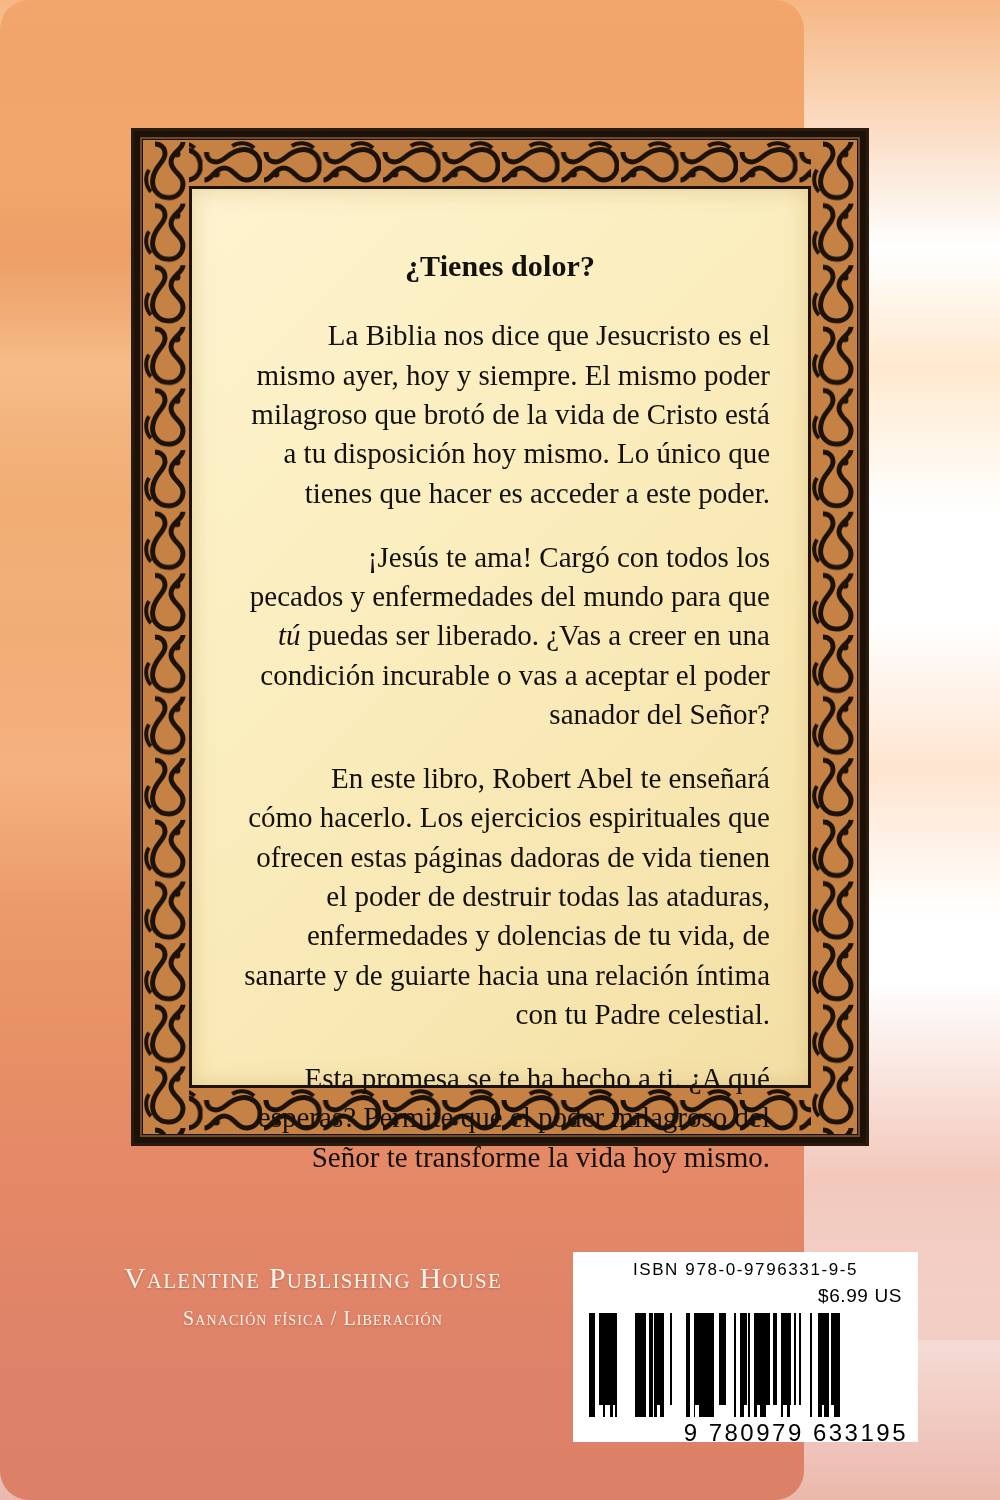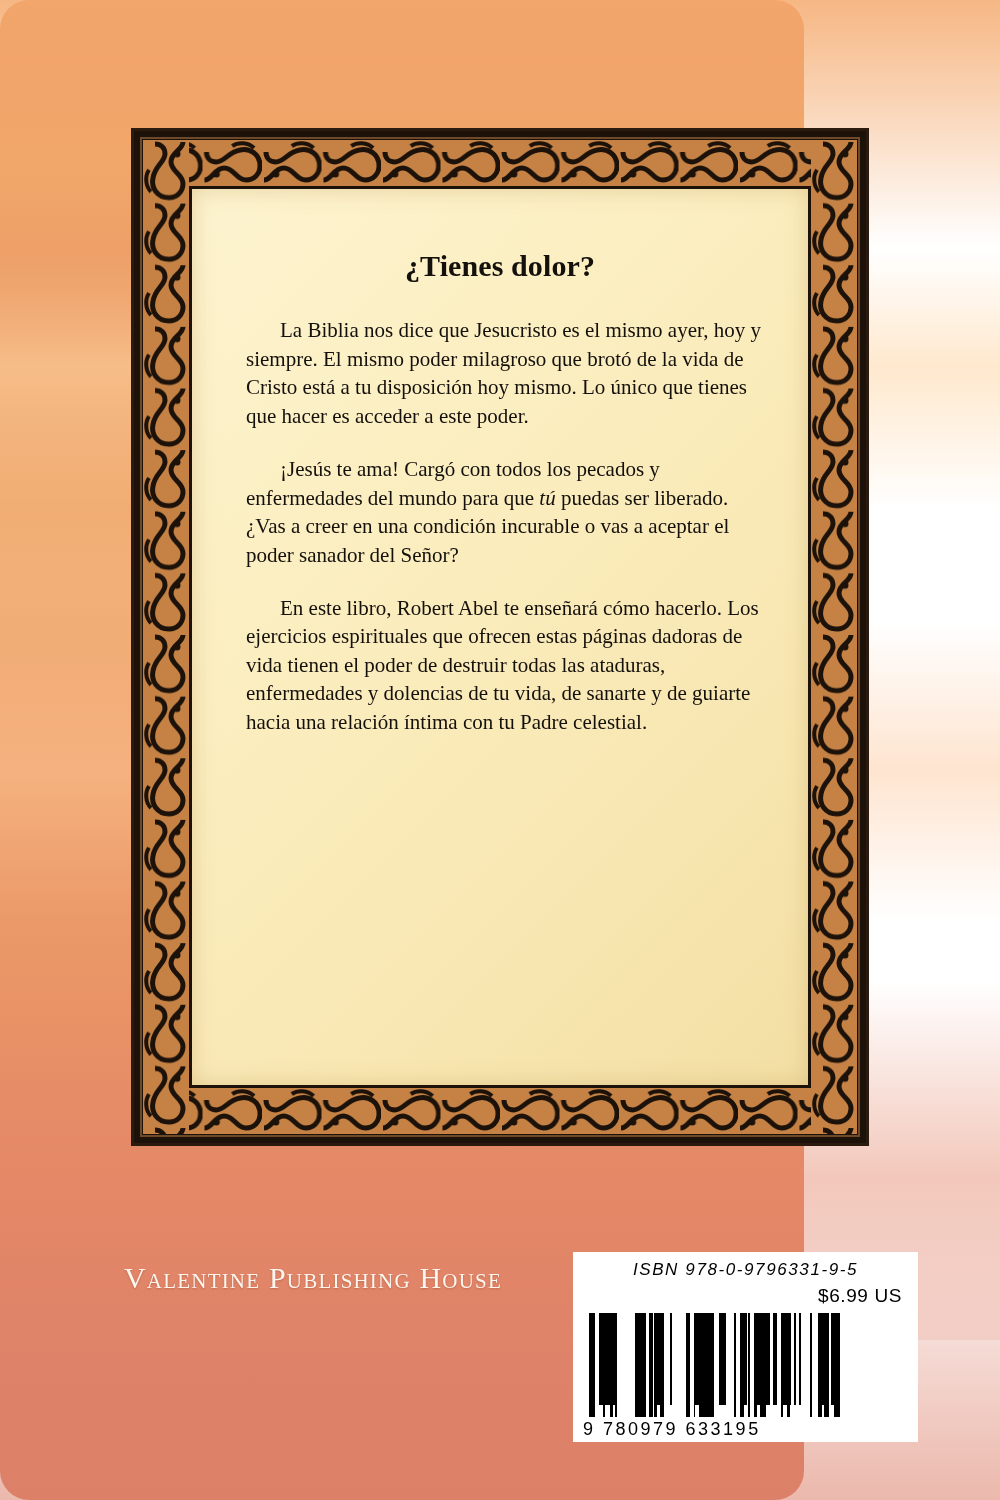--- a/index.html
+++ b/index.html
@@ -116,25 +116,25 @@
     text-align: center;
     font-weight: bold;
     font-size: 30px;
     line-height: 1.38;
     margin: 12px 0 30px 0;
     letter-spacing: 0.1px;
   }
   .headline div { white-space: nowrap; }
 
   .body-p {
-    font-size: 21px;
+    font-size: 29px;
     line-height: 1.355;
     text-indent: 34px;
-    margin: 0 0 25px 16px;
-    text-align: left;
+    margin: 0 0 25px 4px;
+    text-align: right;
   }
   .body-p:last-child { margin-bottom: 0; }
   .body-p em { font-style: italic; }
 
   
   .publisher {
     position: absolute;
     left: 78px;
     top: 1261px;
     width: 470px;
@@ -167,21 +167,20 @@
     box-sizing: border-box;
     padding: 8px 10px 6px 10px;
   }
   .isbn-line {
     font-family: "Liberation Sans", sans-serif;
     font-size: 17px;
     letter-spacing: 1.6px;
     text-align: center;
     color: #000;
     white-space: nowrap;
-    font-style: italic;
   }
   .price-line {
     font-family: "Liberation Sans", sans-serif;
     font-size: 19px;
     letter-spacing: 0.6px;
     text-align: right;
     color: #000;
     margin-top: 5px;
     padding-right: 6px;
   }
@@ -195,24 +194,24 @@
   }
   .bars span {
     display: block;
     background: #000;
     height: 100%;
   }
   .bars span.short { height: 88%; align-self: flex-start; }
   .bars span.w { background: transparent; }
   .ean-digits {
     font-family: "Liberation Sans", sans-serif;
-    font-size: 18px;
+    font-size: 24px;
     letter-spacing: 2.5px;
     color: #000;
-    text-align: left;
+    text-align: right;
     margin-top: 2px;
     white-space: nowrap;
   }
 </style>
 </head>
 <body>
 
 <div class="cover">
   <div class="cloud c1"></div>
   <div class="cloud c2"></div>
@@ -264,25 +263,27 @@
     </div>
 
     <div class="paper">
       <div class="headline">
         <div>¿Tienes dolor?</div>
       </div>
 
       <p class="body-p">La Biblia nos dice que Jesucristo es el mismo ayer, hoy y siempre. El mismo poder milagroso que brotó de la vida de Cristo está a tu disposición hoy mismo. Lo único que tienes que hacer es acceder a este poder.</p>
       <p class="body-p"><span>¡Jesús te ama! Cargó con todos los pecados y enfermedades del mundo para que </span><em>tú</em><span> puedas ser liberado. ¿Vas a creer en una condición incurable o vas a aceptar el poder sanador del Señor?</span></p>
       <p class="body-p">En este libro, Robert Abel te enseñará cómo hacerlo. Los ejercicios espirituales que ofrecen estas páginas dadoras de vida tienen el poder de destruir todas las ataduras, enfermedades y dolencias de tu vida, de sanarte y de guiarte hacia una relación íntima con tu Padre celestial.</p>
+      <p class="body-p">Esta promesa se te ha hecho a ti. ¿A qué esperas? Permite que el poder milagroso del Señor te transforme la vida hoy mismo.</p>
     </div>
   </div>
 
   <div class="publisher">
     <div class="pub-name">Valentine Publishing House</div>
+    <div class="pub-tag">Sanación física / Liberación</div>
   </div>
 
   <div class="barcode-box">
     <div class="isbn-line">ISBN 978-0-9796331-9-5</div>
     <div class="price-line">$6.99 US</div>
     <div class="bars" id="bars">
         <span style="width: 2px;"></span>
         <span style="width: 2px;"></span>
         <span style="width: 2px;"></span>
         <span class="w" style="width: 3px;"></span>

